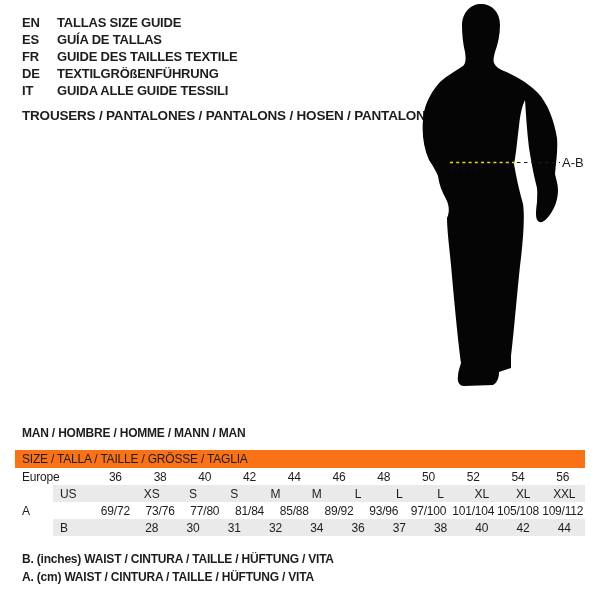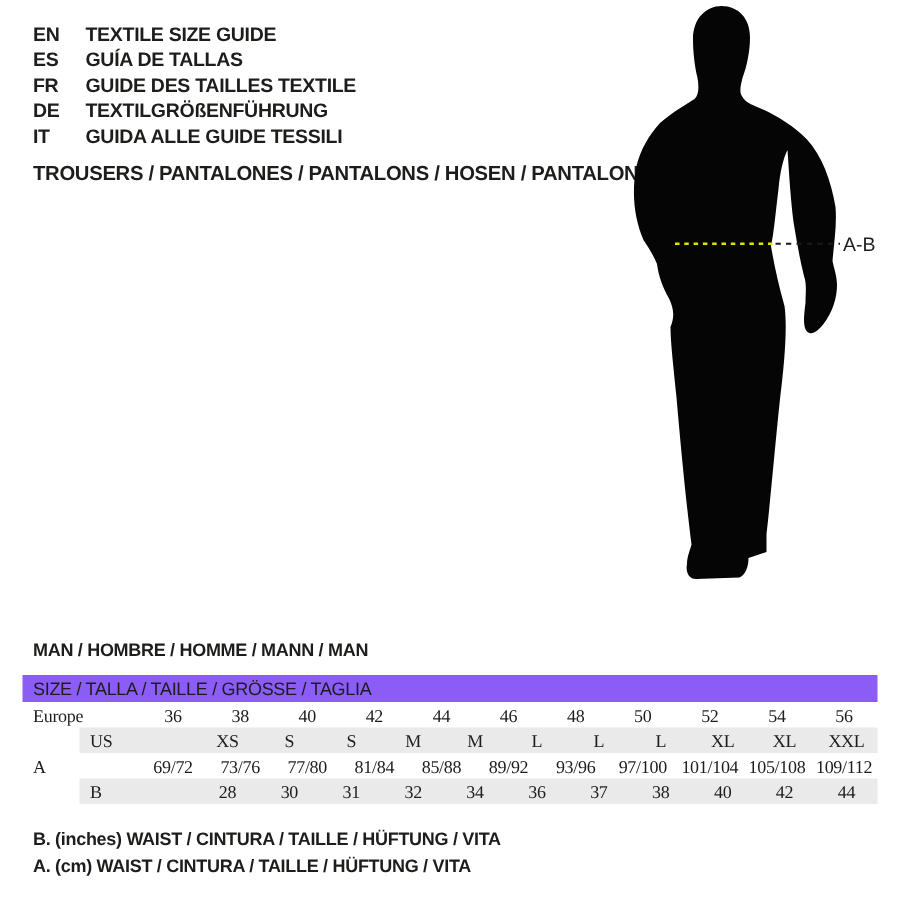--- a/index.html
+++ b/index.html
@@ -18,41 +18,41 @@
     font-size:13.5px;font-weight:bold;letter-spacing:-0.2px;white-space:nowrap;}
 
   
   .figure{position:absolute;left:400px;top:0;width:200px;height:400px;}
 
   
   .man-line{position:absolute;left:22px;top:426px;
     font-size:12px;font-weight:bold;letter-spacing:-0.2px;}
   .size-table{position:absolute;left:15px;top:450px;width:570px;
     font-size:12px;letter-spacing:-0.2px;}
-  .thead{height:18px;background:#8b5cf6;display:flex;align-items:center;
+  .thead{height:18px;background:#f97316;display:flex;align-items:center;
     padding-left:7px;box-sizing:border-box;}
-  .trow{display:flex;height:17px;align-items:flex-end;font-family:Liberation Serif, serif;}
+  .trow{display:flex;height:17px;align-items:center;}
   .trow.stripe{background:#eaeaea;margin-left:38px;}
   .tcell{flex:1;text-align:center;white-space:nowrap;}
   .tcell.label{flex:0 0 78px;text-align:left;padding-left:7px;box-sizing:border-box;}
 
   
   .footnotes{position:absolute;left:22px;top:551px;}
   .footnote-line{font-size:12px;font-weight:bold;letter-spacing:-0.2px;
     line-height:17.5px;white-space:nowrap;}
 </style>
 </head>
 <body>
 
 <div class="page">
 
   <div class="lang-list">
       <div class="lang-row">
         <div class="lang-code">EN</div>
-        <div class="lang-label">TEXTILE SIZE GUIDE</div>
+        <div class="lang-label">TALLAS SIZE GUIDE</div>
       </div>
       <div class="lang-row">
         <div class="lang-code">ES</div>
         <div class="lang-label">GUÍA DE TALLAS</div>
       </div>
       <div class="lang-row">
         <div class="lang-code">FR</div>
         <div class="lang-label">GUIDE DES TAILLES TEXTILE</div>
       </div>
       <div class="lang-row">

